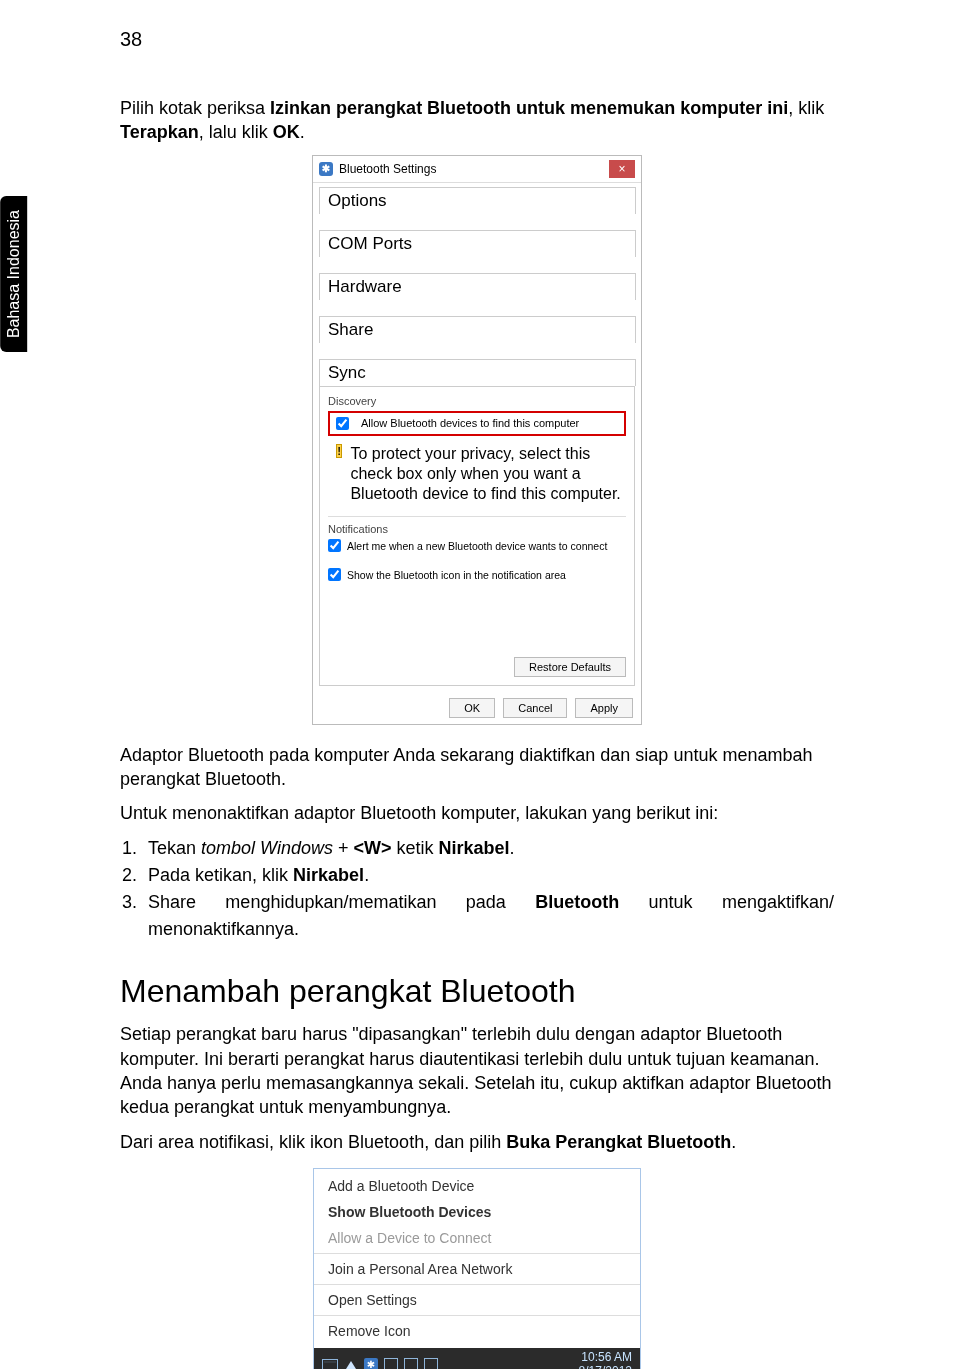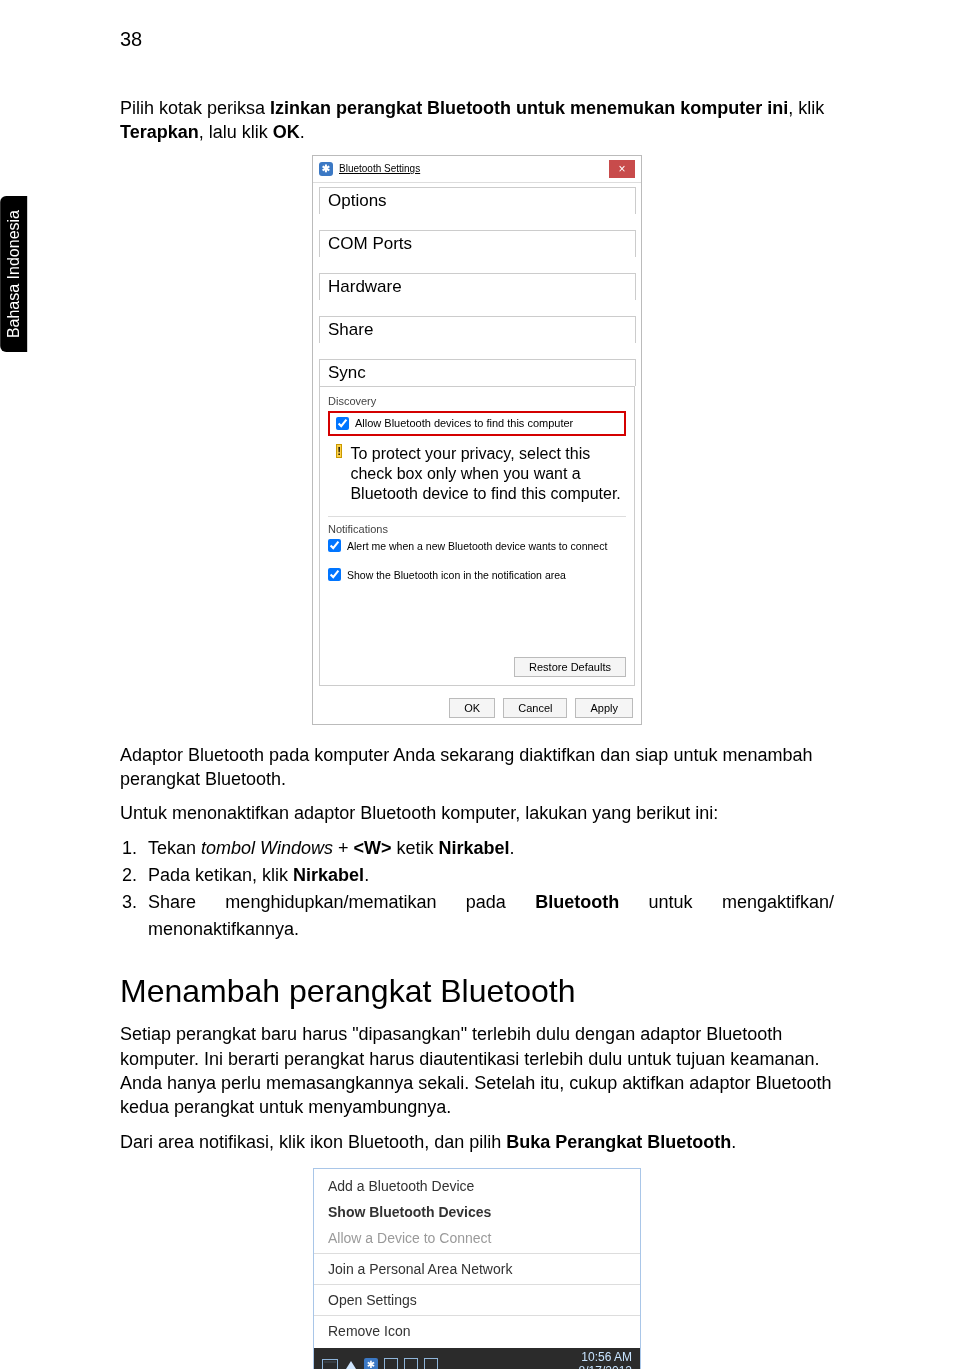--- a/index.html
+++ b/index.html
@@ -58,21 +58,21 @@
       padding: 4px 6px;
       border-bottom: 1px solid #ddd;
     }
     .dlg-titlebar .left { display: flex; align-items: center; gap: 6px; }
     .bt-icon {
       width: 14px; height: 14px; border-radius: 3px;
       background: #3b78c4;
       display: inline-flex; align-items: center; justify-content: center;
       color: #fff; font-size: 10px; font-weight: bold;
     }
-    .dlg-title { font-size: 10px; text-decoration: underline; }
+    .dlg-title { font-size: 12px; }
     .close-btn {
       width: 26px; height: 18px;
       background: #c84b4b;
       color: #fff;
       display: flex; align-items: center; justify-content: center;
       font-size: 12px;
     }
     .tabs {
       display: flex;
       padding: 4px 6px 0;
@@ -95,21 +95,21 @@
       min-height: 300px;
       position: relative;
     }
     .group-label { font-size: 11px; color: #444; margin-bottom: 4px; }
     .red-box {
       border: 2px solid #d40000;
       padding: 4px 6px;
       margin-bottom: 8px;
       display: flex;
       align-items: center;
-      gap: 6px;
+      gap: 12px;
     }
     .red-box input { margin: 0; }
     .warn-row {
       display: flex;
       gap: 8px;
       margin: 6px 0 12px 8px;
     }
     .warn-tri {
       width: 14px; height: 14px;
       background: #ffd24a;

